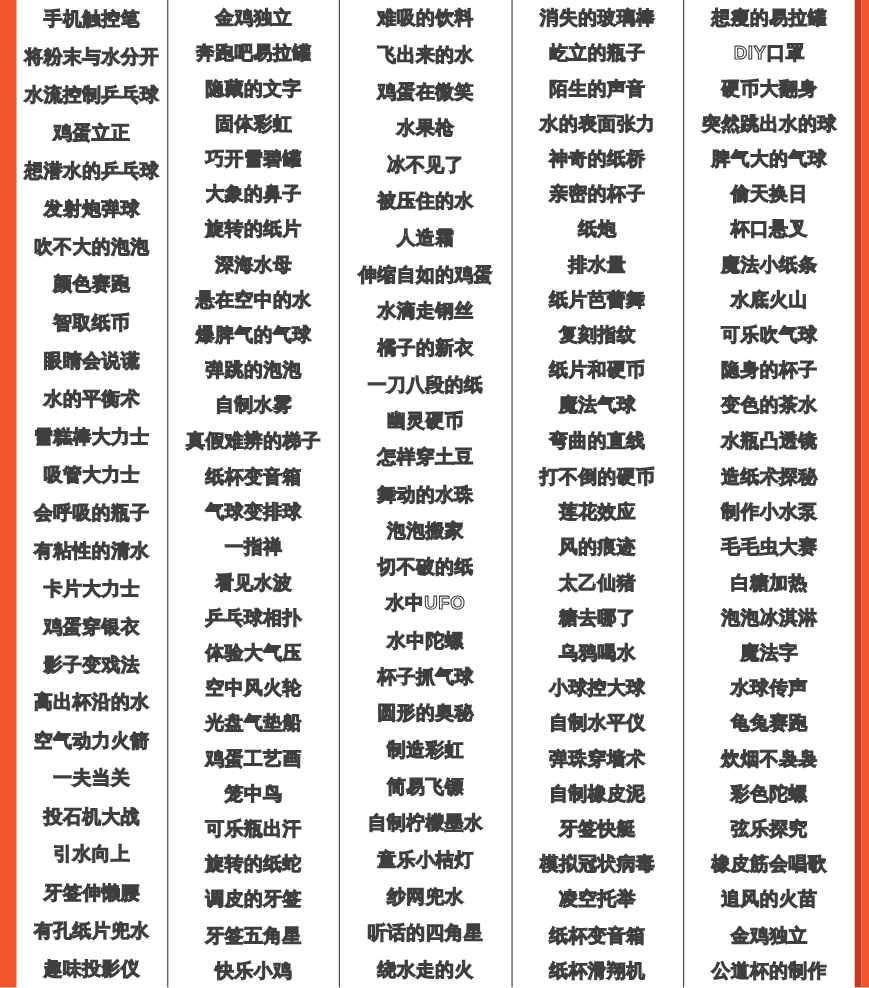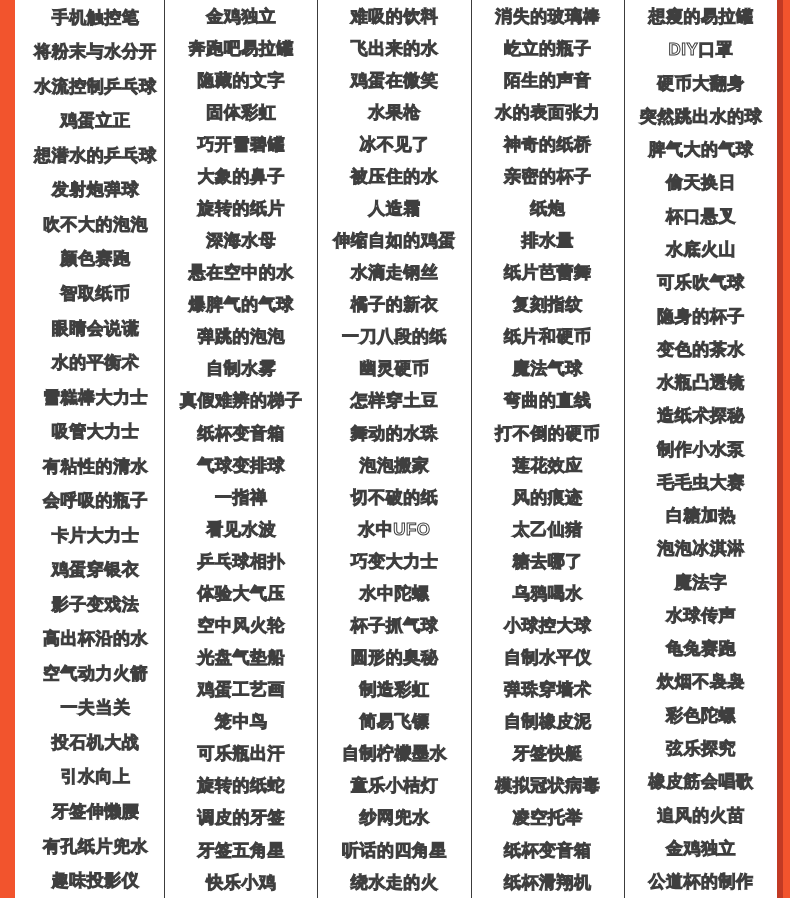--- a/index.html
+++ b/index.html
@@ -31,21 +31,21 @@
     display: flex;
     height: 100%;
   }
   .col {
     display: flex;
     flex-direction: column;
     height: 100%;
     flex: 1 1 0;
   }
   .col:not(:last-child) { border-right: 1.5px solid #3c3c3c; }
-  .col-first { flex: 0 0 137px; padding-left: 12px; }
+  .col-first { flex: 0 0 137px; }
   .item {
     flex: 1 1 0;
     display: flex;
     align-items: center;
     justify-content: center;
     font-size: 17px;
     font-weight: 600;
     letter-spacing: 0.5px;
     white-space: nowrap;
     color: #3f3f3f;
@@ -66,22 +66,22 @@
         <div class="item">鸡蛋立正</div>
         <div class="item">想潜水的乒乓球</div>
         <div class="item">发射炮弹球</div>
         <div class="item">吹不大的泡泡</div>
         <div class="item">颜色赛跑</div>
         <div class="item">智取纸币</div>
         <div class="item">眼睛会说谎</div>
         <div class="item">水的平衡术</div>
         <div class="item">雪糕棒大力士</div>
         <div class="item">吸管大力士</div>
+        <div class="item">会呼吸的瓶子</div>
         <div class="item">有粘性的清水</div>
-        <div class="item">会呼吸的瓶子</div>
         <div class="item">卡片大力士</div>
         <div class="item">鸡蛋穿银衣</div>
         <div class="item">影子变戏法</div>
         <div class="item">高出杯沿的水</div>
         <div class="item">空气动力火箭</div>
         <div class="item">一夫当关</div>
         <div class="item">投石机大战</div>
         <div class="item">引水向上</div>
         <div class="item">牙签伸懒腰</div>
         <div class="item">有孔纸片兜水</div>
@@ -128,21 +128,20 @@
         <div class="item">伸缩自如的鸡蛋</div>
         <div class="item">水滴走钢丝</div>
         <div class="item">橘子的新衣</div>
         <div class="item">一刀八段的纸</div>
         <div class="item">幽灵硬币</div>
         <div class="item">怎样穿土豆</div>
         <div class="item">舞动的水珠</div>
         <div class="item">泡泡搬家</div>
         <div class="item">切不破的纸</div>
         <div class="item">水中UFO</div>
-        <div class="item">巧变大力士</div>
         <div class="item">水中陀螺</div>
         <div class="item">杯子抓气球</div>
         <div class="item">圆形的奥秘</div>
         <div class="item">制造彩虹</div>
         <div class="item">简易飞镖</div>
         <div class="item">自制柠檬墨水</div>
         <div class="item">童乐小桔灯</div>
         <div class="item">纱网兜水</div>
         <div class="item">听话的四角星</div>
         <div class="item">绕水走的火</div>
@@ -178,20 +177,21 @@
         <div class="item">纸杯滑翔机</div>
       </div>
     <div class="col">
         <div class="item">想瘦的易拉罐</div>
         <div class="item">DIY口罩</div>
         <div class="item">硬币大翻身</div>
         <div class="item">突然跳出水的球</div>
         <div class="item">脾气大的气球</div>
         <div class="item">偷天换日</div>
         <div class="item">杯口悬叉</div>
+        <div class="item">魔法小纸条</div>
         <div class="item">水底火山</div>
         <div class="item">可乐吹气球</div>
         <div class="item">隐身的杯子</div>
         <div class="item">变色的茶水</div>
         <div class="item">水瓶凸透镜</div>
         <div class="item">造纸术探秘</div>
         <div class="item">制作小水泵</div>
         <div class="item">毛毛虫大赛</div>
         <div class="item">白糖加热</div>
         <div class="item">泡泡冰淇淋</div>

